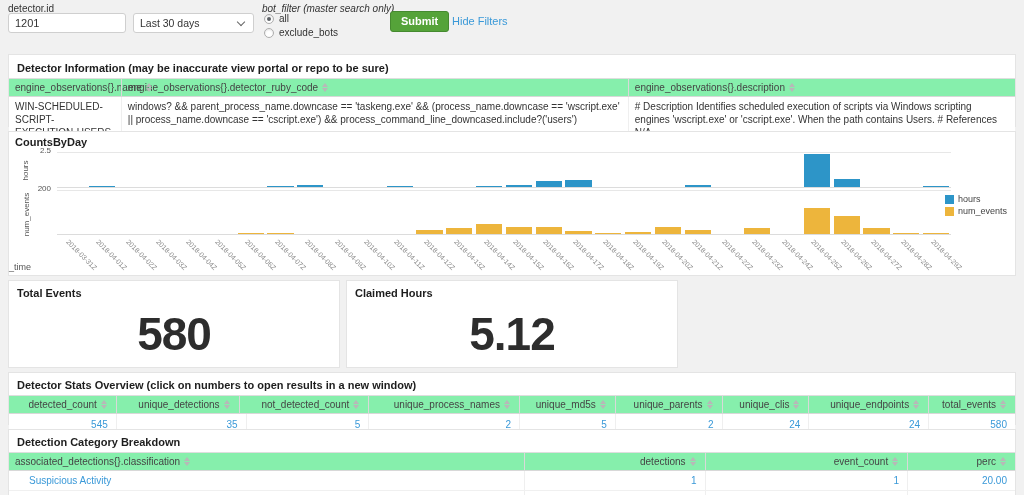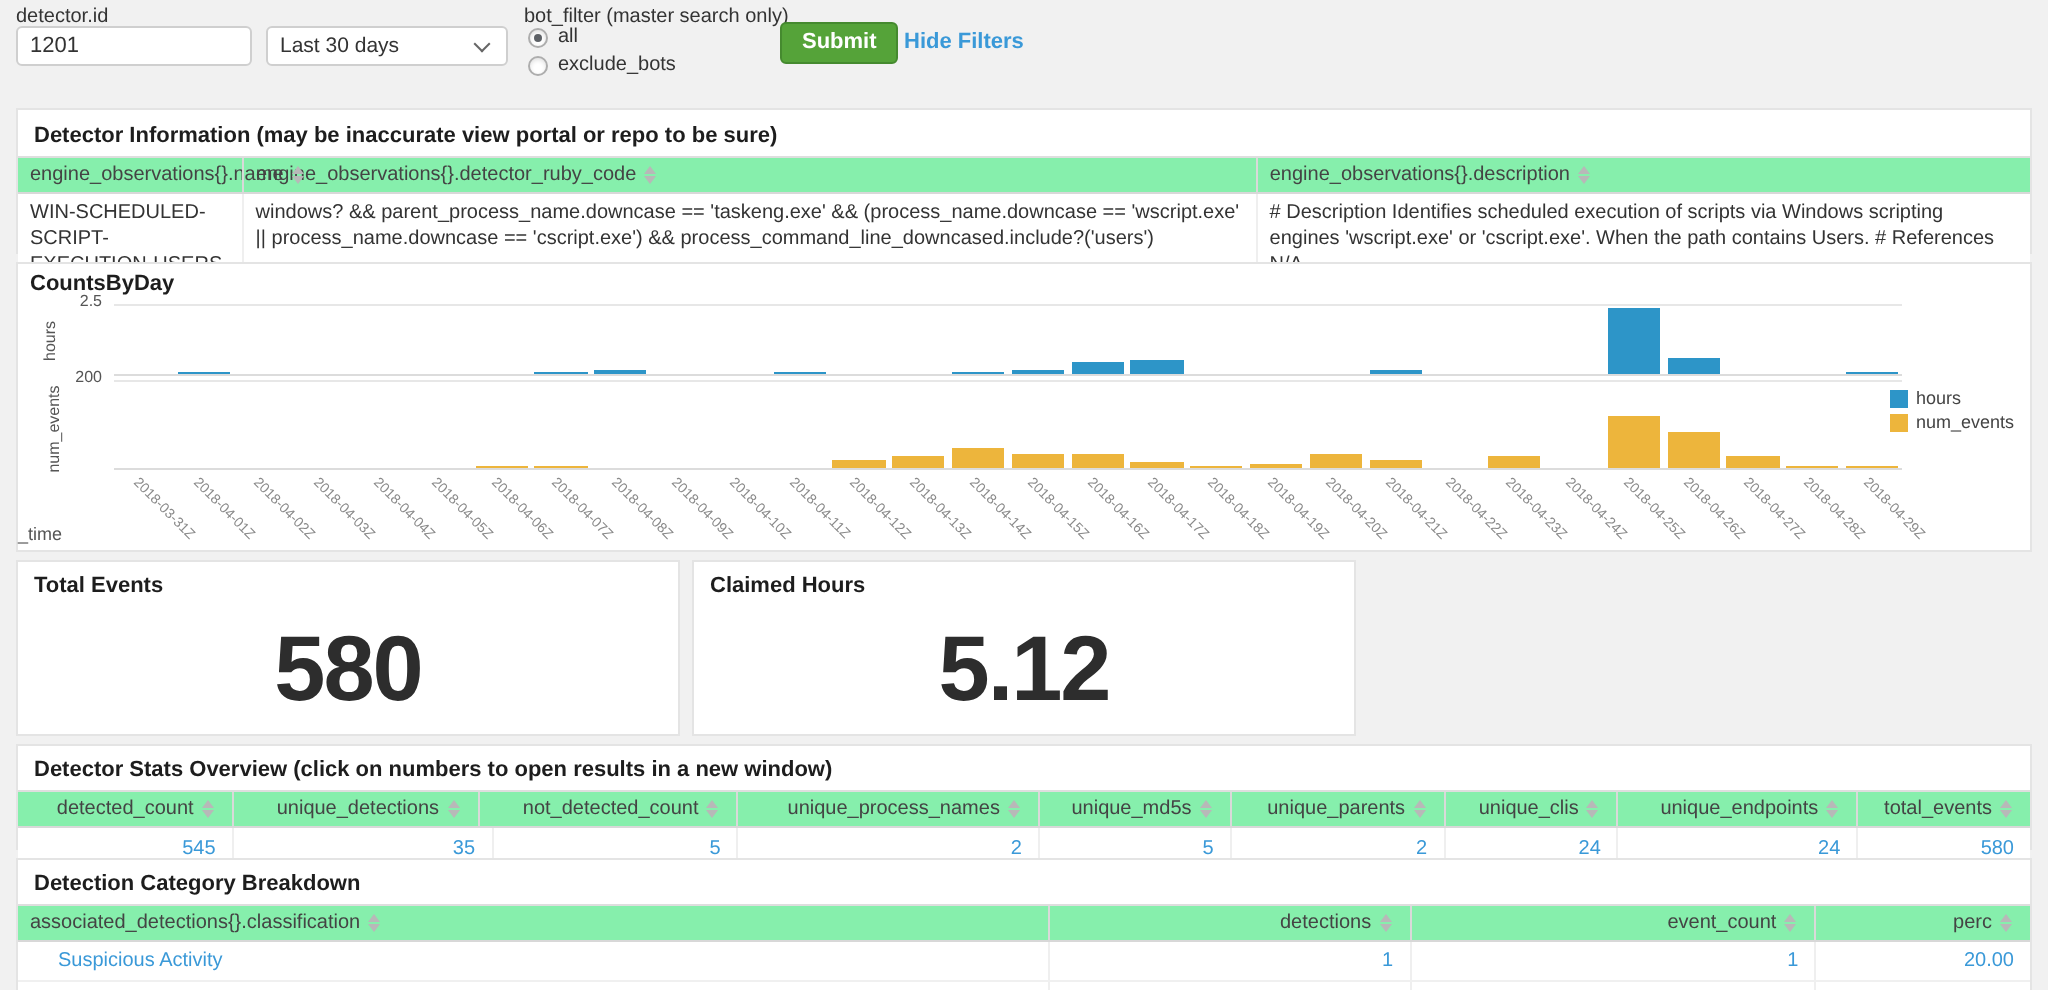--- a/index.html
+++ b/index.html
@@ -19,21 +19,21 @@
   .select .chev { position:absolute; right:9px; top:5px; width:6px; height:6px;
                   border-right:1.5px solid #666; border-bottom:1.5px solid #666; transform:rotate(45deg); }
   .radio-row { position:absolute; font-size:10px; color:#333; display:flex; align-items:center; gap:5px; }
   .radio { width:10px; height:10px; border:1px solid #adadad; border-radius:50%; background:#fff;
            position:relative; display:inline-block; box-shadow:inset 0 1px 2px rgba(0,0,0,.12); }
   .radio.sel::after { content:""; position:absolute; left:2px; top:2px; right:2px; bottom:2px;
                       background:#5d6166; border-radius:50%; }
   .submit { position:absolute; left:390px; top:11px; height:21px; padding:0 10px; color:#fff;
             font-size:11px; font-weight:bold; border-radius:3px; border:1px solid #458a2f;
             background:#55a339; cursor:pointer; line-height:19px; }
-  .linkbtn { position:absolute; left:452px; top:15px; font-size:11px; color:#3a99d8; cursor:pointer;font-weight:bold; }
+  .linkbtn { position:absolute; left:452px; top:15px; font-size:11px; color:#3a99d8; cursor:pointer; }
 
   
   .panel { position:absolute; left:8px; width:1008px; background:#fff; border:1px solid #e4e4e4; }
   .ptitle { font-size:11px; font-weight:bold; color:#1d1d1d; padding:6px 8px 4px 8px; }
 
   
   .thead { display:flex; background:#86efac; border-top:1px solid #dedede; border-bottom:1px solid #d8d8d8; }
   .th { font-size:10px; color:#444; padding:3px 6px; display:flex; align-items:center; }
   .th.r { justify-content:flex-end; text-align:right; padding-right:8px; }
   .th + .th { border-left:1px solid #d9d9d9; }
@@ -97,21 +97,21 @@
 
 <div class="page">
 
   <div class="filterbar">
     <span class="flabel" style="left:8px; top:3px;">detector.id</span>
     <input class="txtinput" type="text" value="1201" style="">
     <div class="select">
       <span>Last 30 days</span>
       <span class="chev"></span>
     </div>
-    <span class="flabel" style="left:262px; top:3px;">bot_filter (master search only)</span>
+    <span class="flabel" style="left:262px; top:3px;font-style:italic;">bot_filter (master search only)</span>
     <div class="radio-row" style="left:264px; top:13px;">
       <span class="radio sel"></span>
       <span>all</span>
     </div>
     <div class="radio-row" style="left:264px; top:27px;">
       <span class="radio"></span>
       <span>exclude_bots</span>
     </div>
     <button class="submit">Submit</button>
     <span class="linkbtn">Hide Filters</span>

